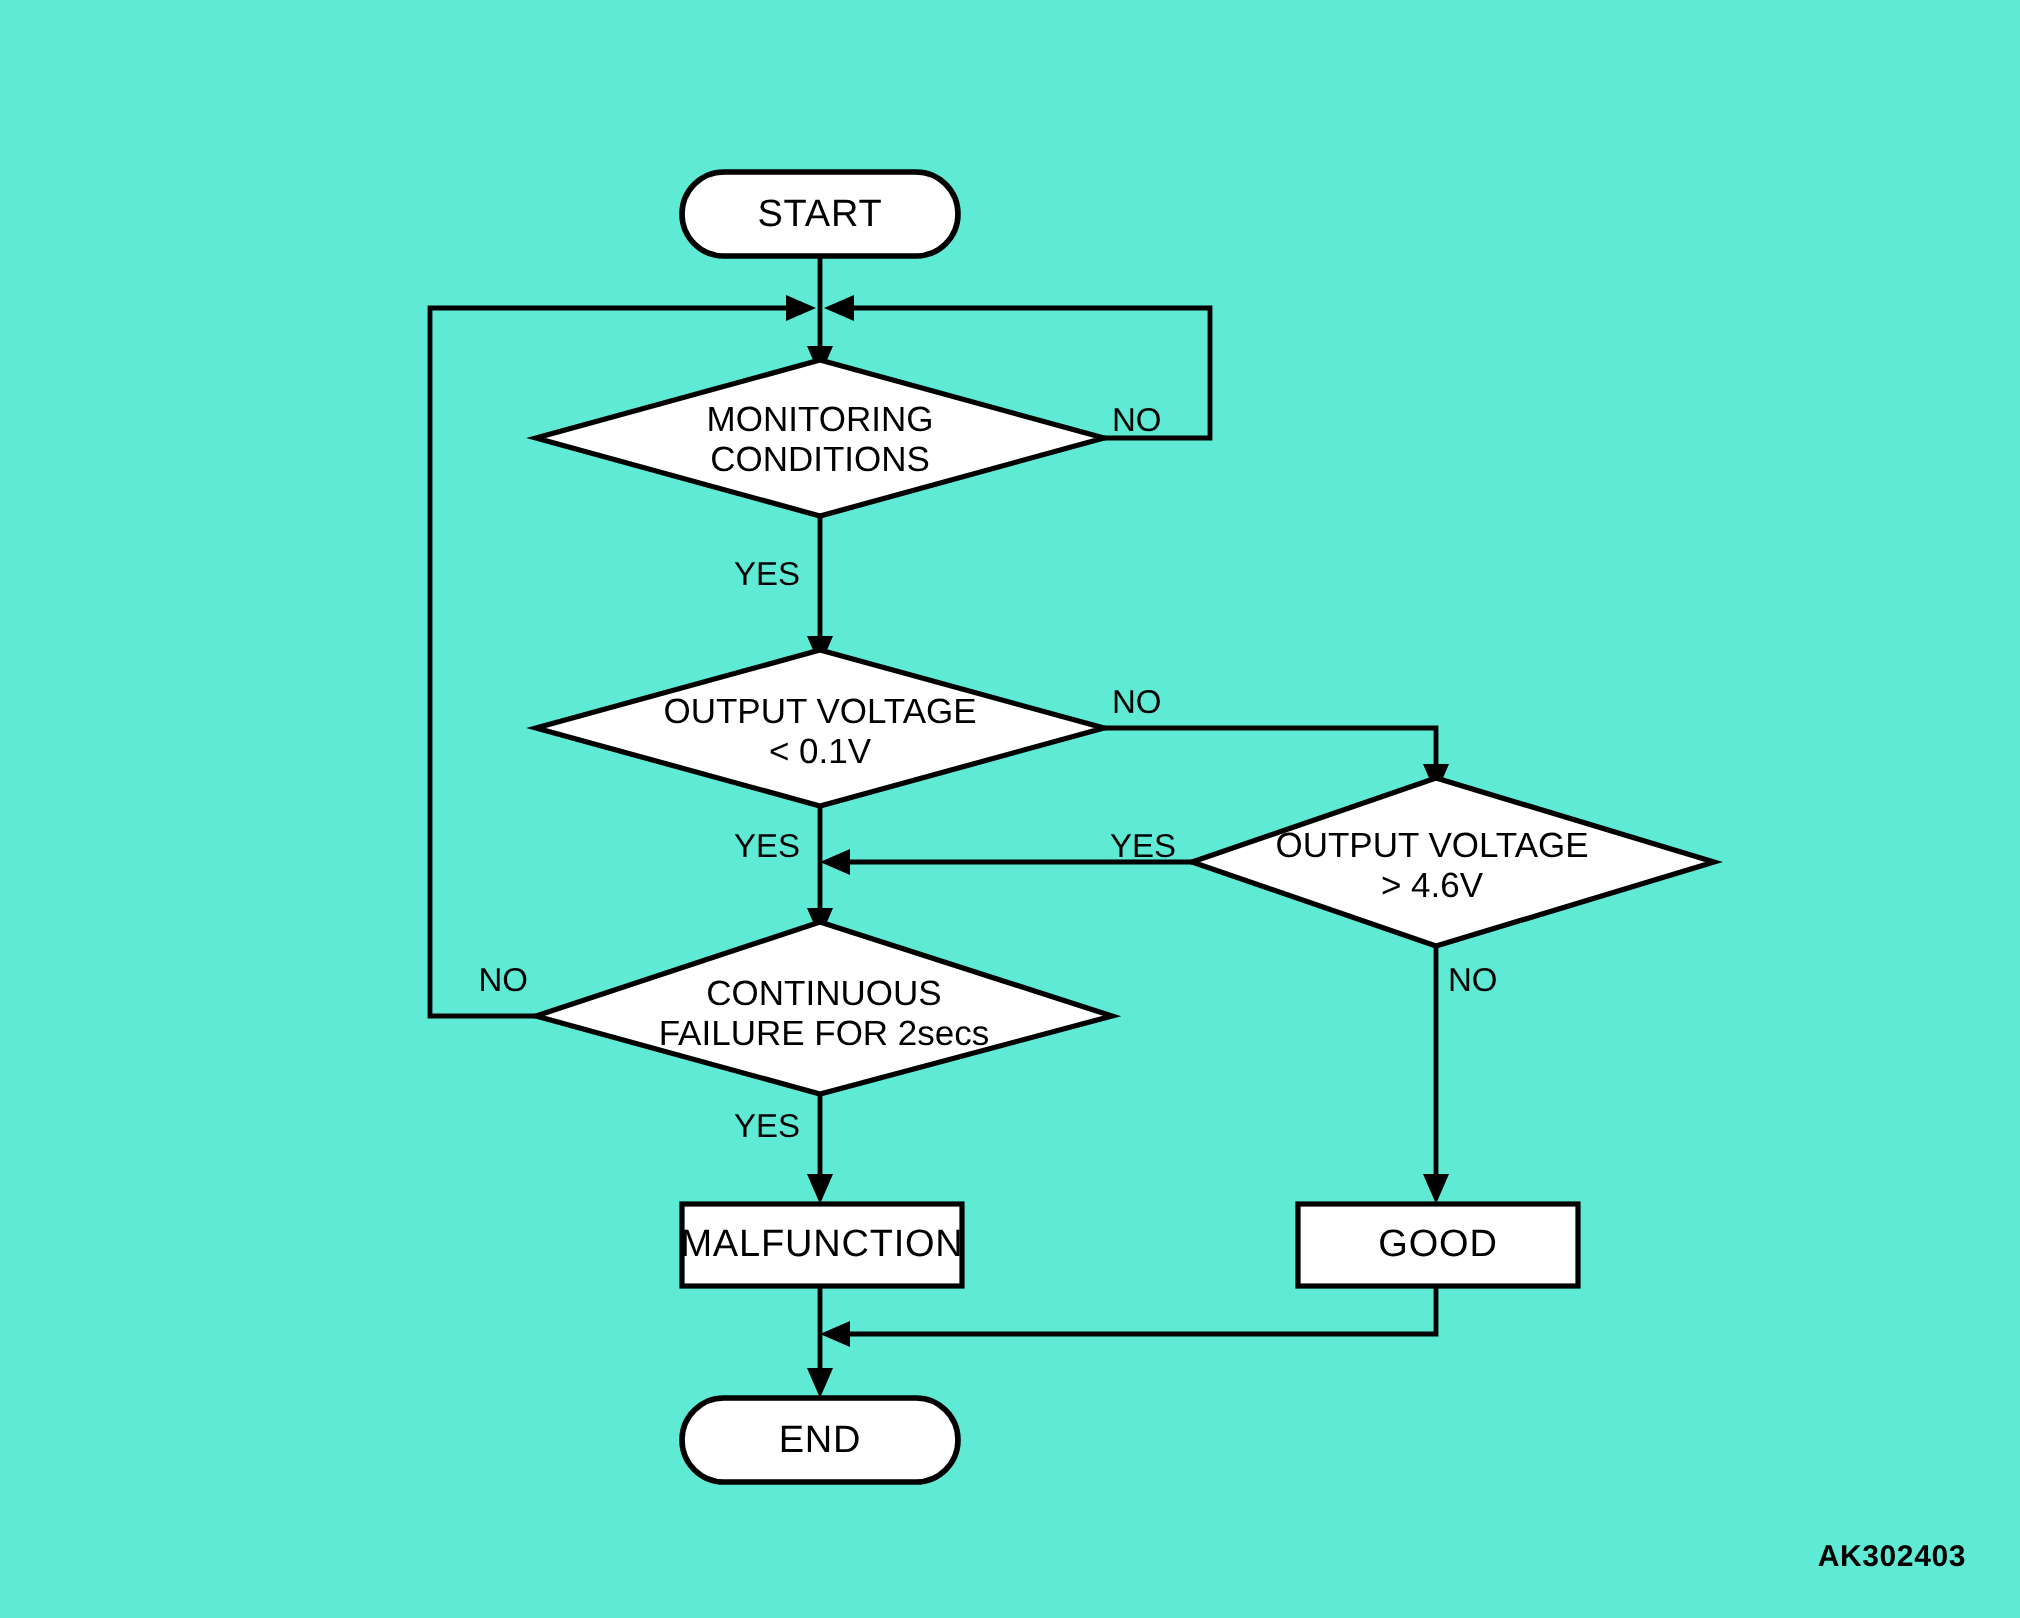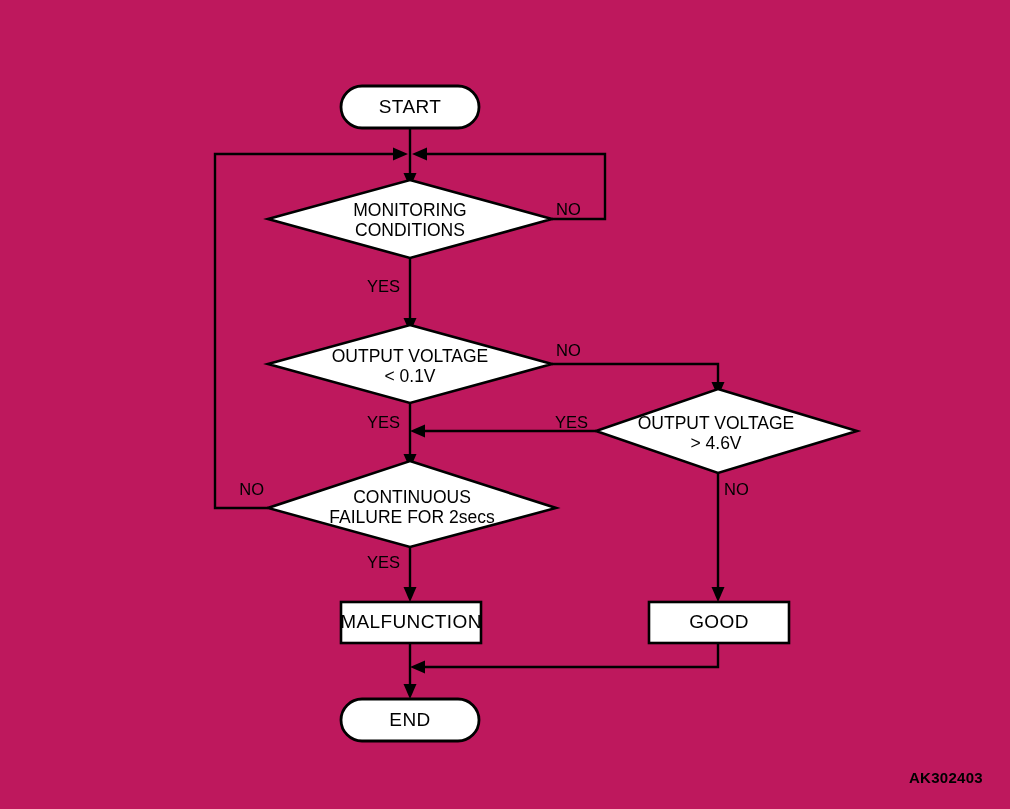--- a/index.html
+++ b/index.html
@@ -10,21 +10,21 @@
   body {
     width: 1010px;
     height: 809px;
     font-family: "Liberation Sans", sans-serif;
     overflow: hidden;
   }
   #flowchart-canvas {
     position: relative;
     width: 1010px;
     height: 809px;
-    background: #be185d;
+    background: #5eead4;
   }
   svg.diagram {
     display: block;
     width: 1010px;
     height: 809px;
   }
   .shape-outline {
     fill: #ffffff;
     stroke: #000000;
     stroke-width: 2.6;

